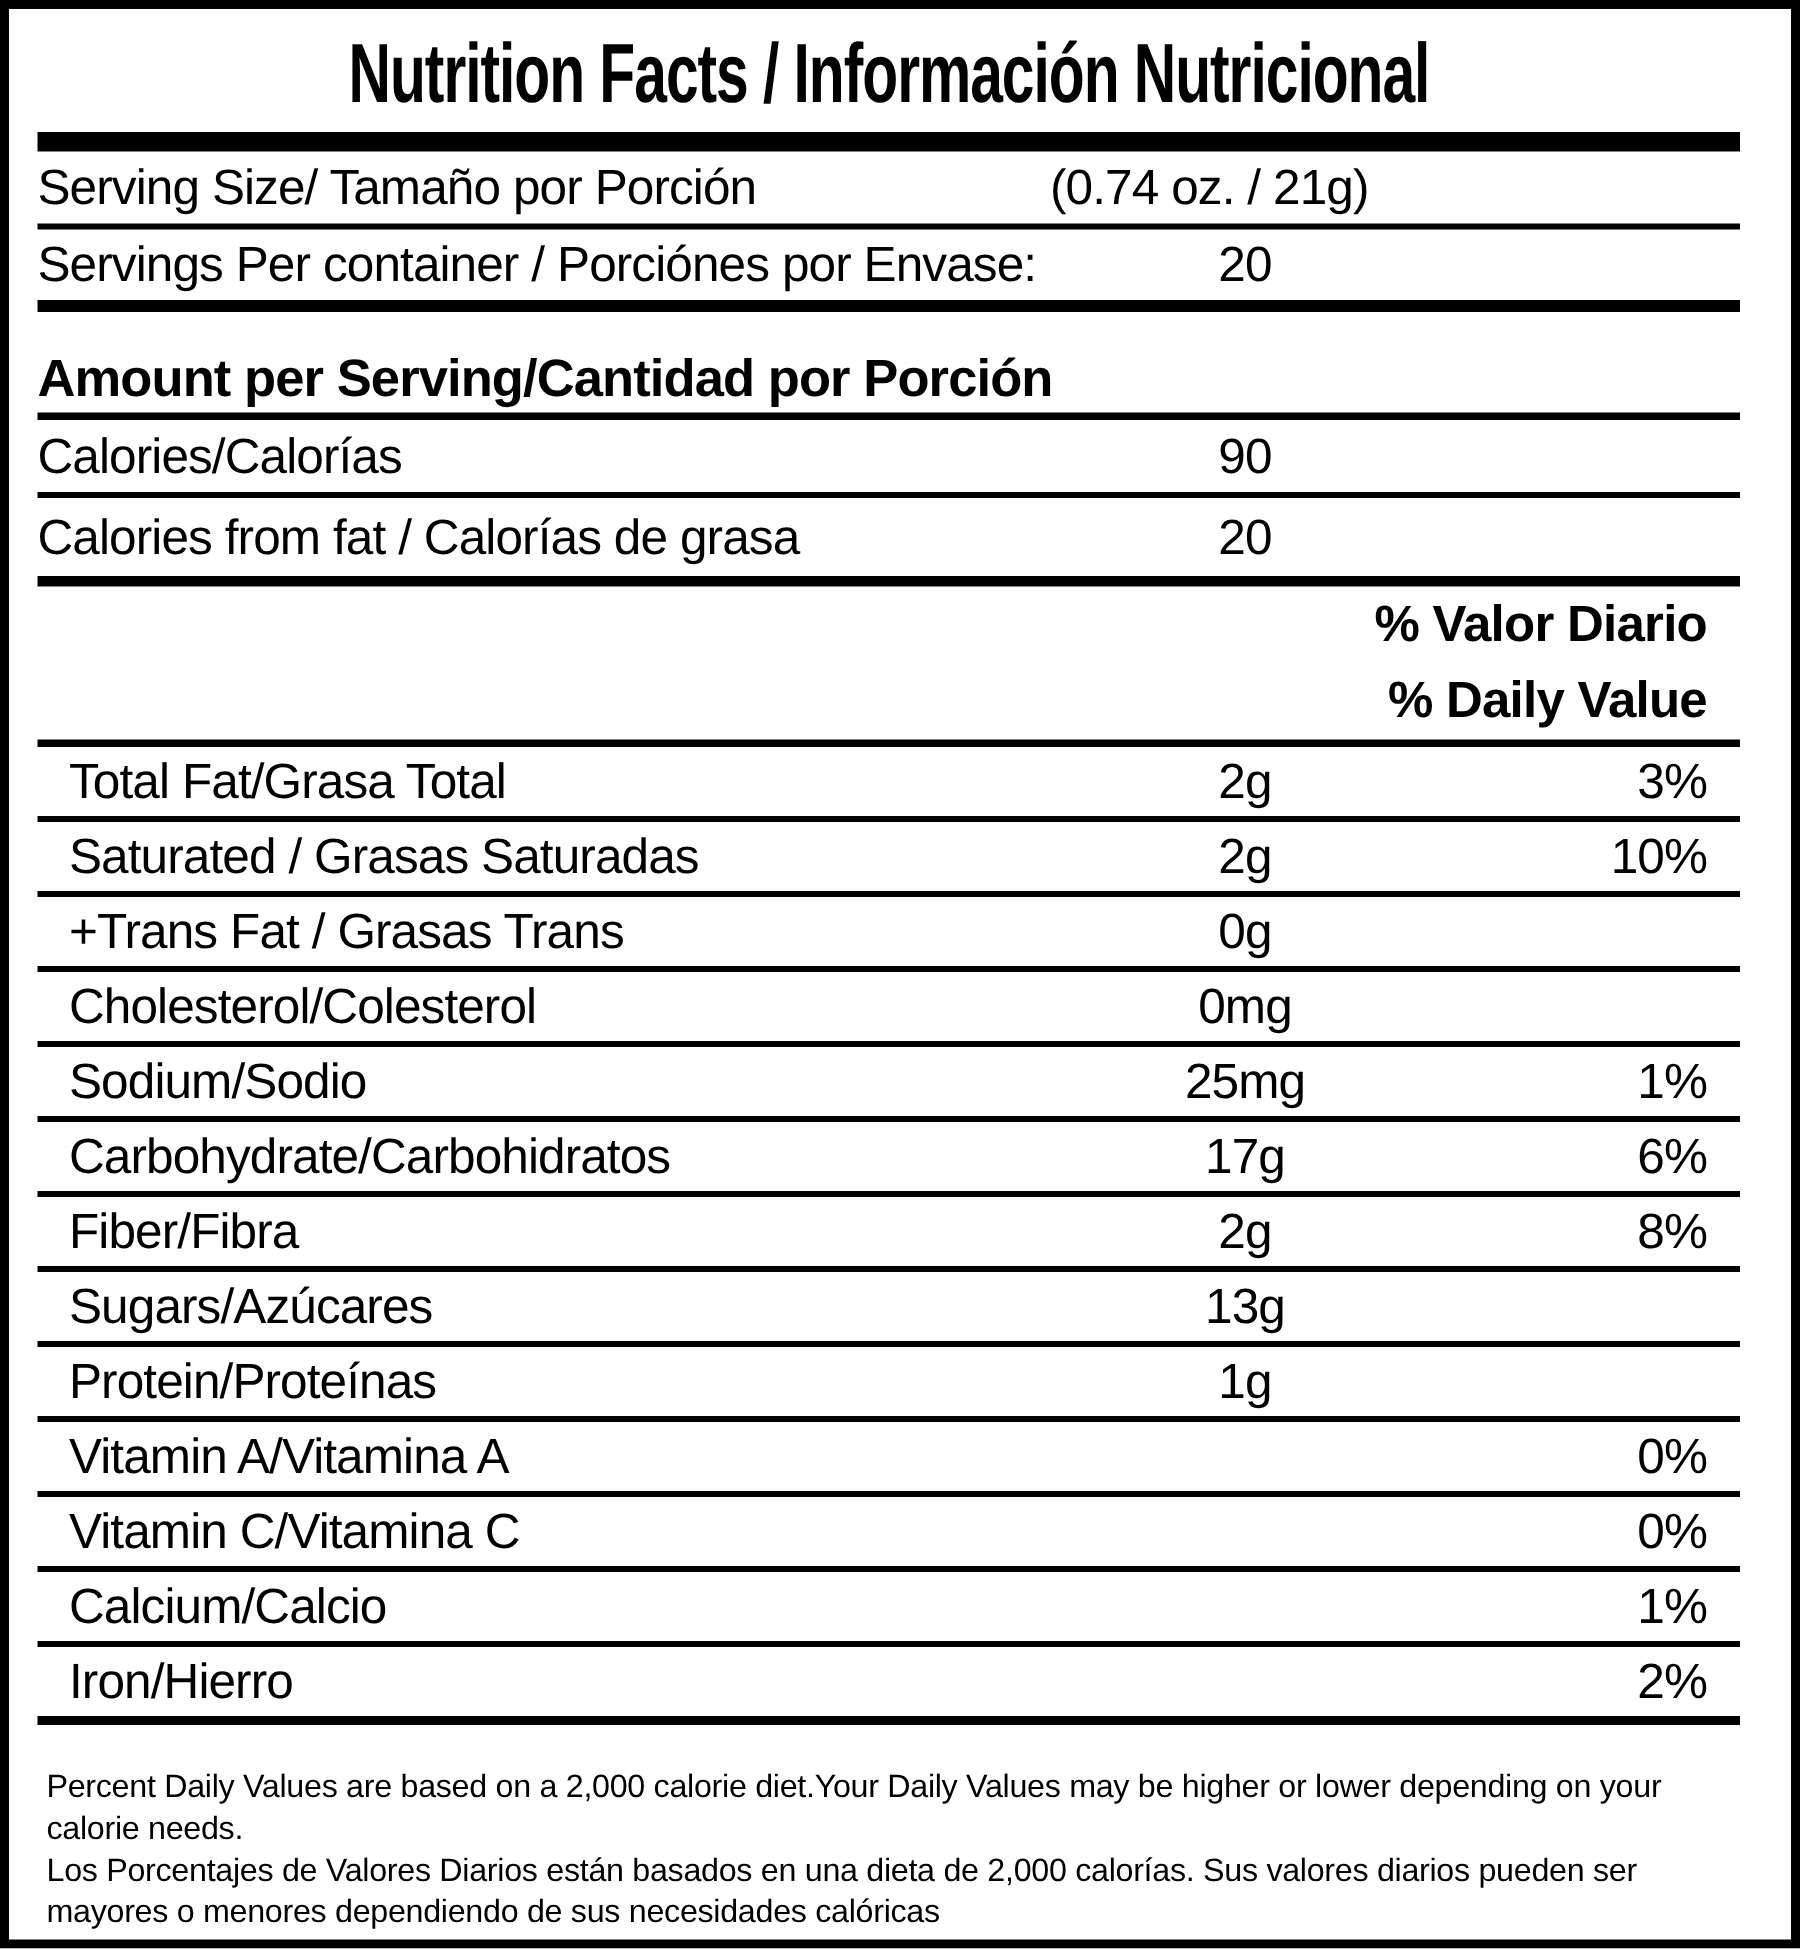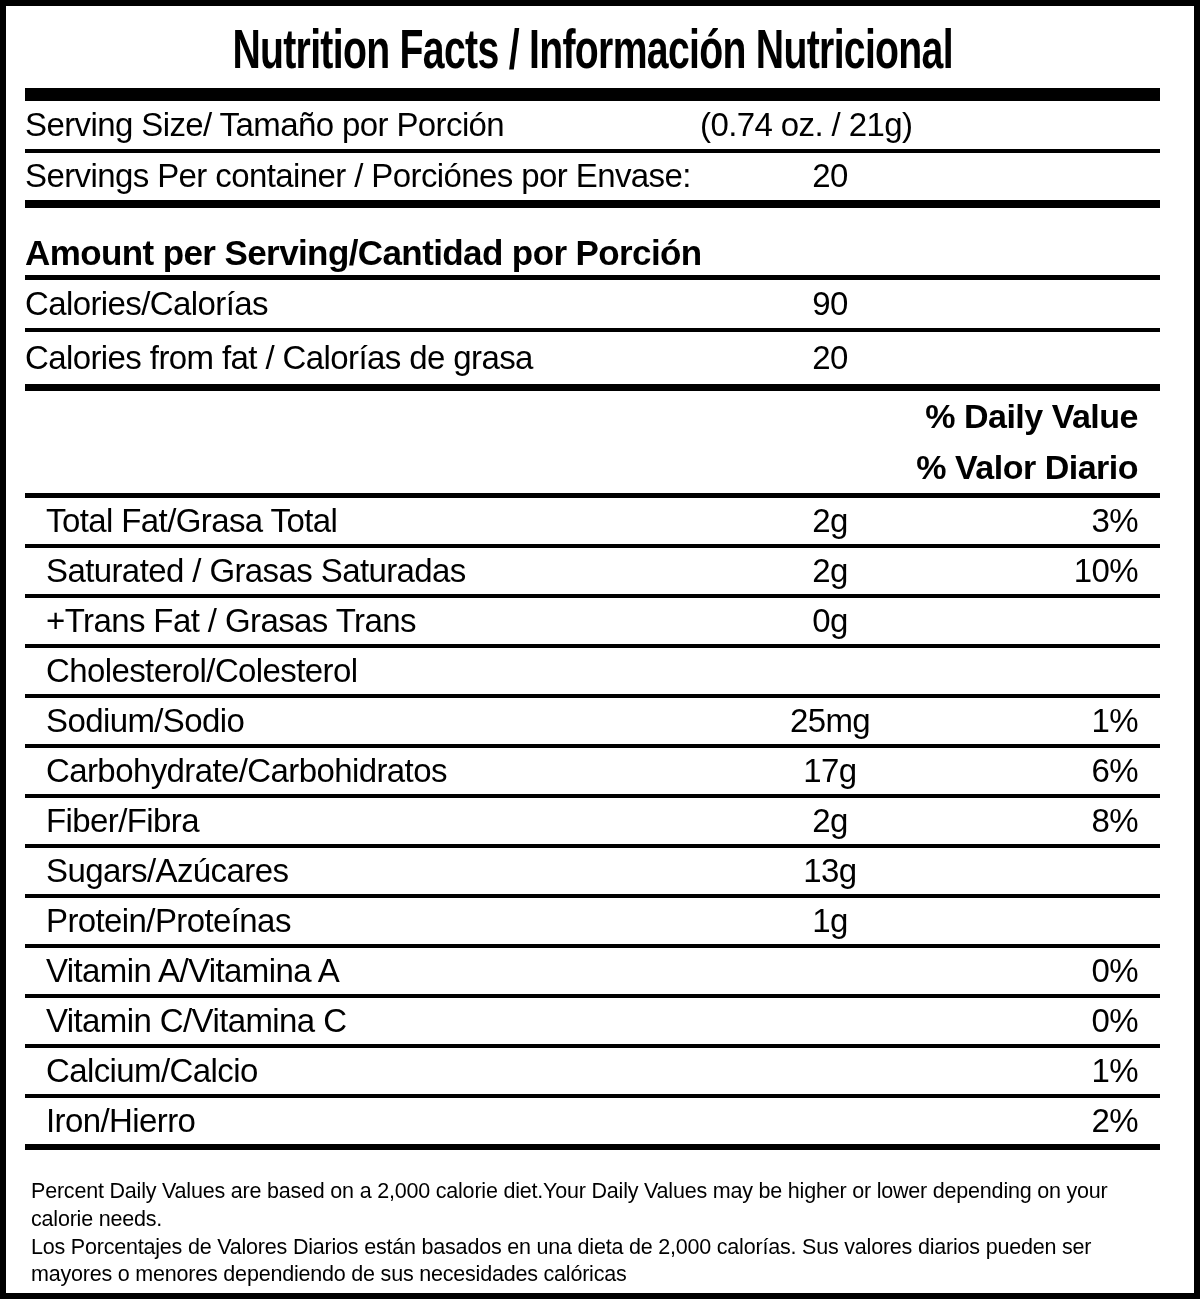--- a/index.html
+++ b/index.html
@@ -98,22 +98,22 @@
   </div>
   <div class="bar sep4"></div>
 
   <div class="row h52">
     <span>Calories from fat / Calorías de grasa</span>
     <span class="cell-amount">20</span>
     <span class="cell-dv"></span>
   </div>
   <div class="bar sep7"></div>
 
+  <div class="dv-heading h51">% Valor Diario</div>
   <div class="dv-heading h51">% Daily Value</div>
-  <div class="dv-heading h51">% Valor Diario</div>
   <div class="bar sep5"></div>
 
   <div class="row h46">
     <span>Total Fat/Grasa Total</span>
     <span class="cell-amount">2g</span>
     <span class="cell-dv">3%</span>
   </div>
   <div class="bar sep4"></div>
 
   <div class="row h46">
@@ -125,20 +125,21 @@
 
   <div class="row h46">
     <span>+Trans Fat / Grasas Trans</span>
     <span class="cell-amount">0g</span>
     <span class="cell-dv"></span>
   </div>
   <div class="bar sep4"></div>
 
   <div class="row h46">
     <span>Cholesterol/Colesterol</span>
+    <span class="cell-amount">0mg</span>
     <span class="cell-dv"></span>
   </div>
   <div class="bar sep4"></div>
 
   <div class="row h46">
     <span>Sodium/Sodio</span>
     <span class="cell-amount">25mg</span>
     <span class="cell-dv">1%</span>
   </div>
   <div class="bar sep4"></div>

